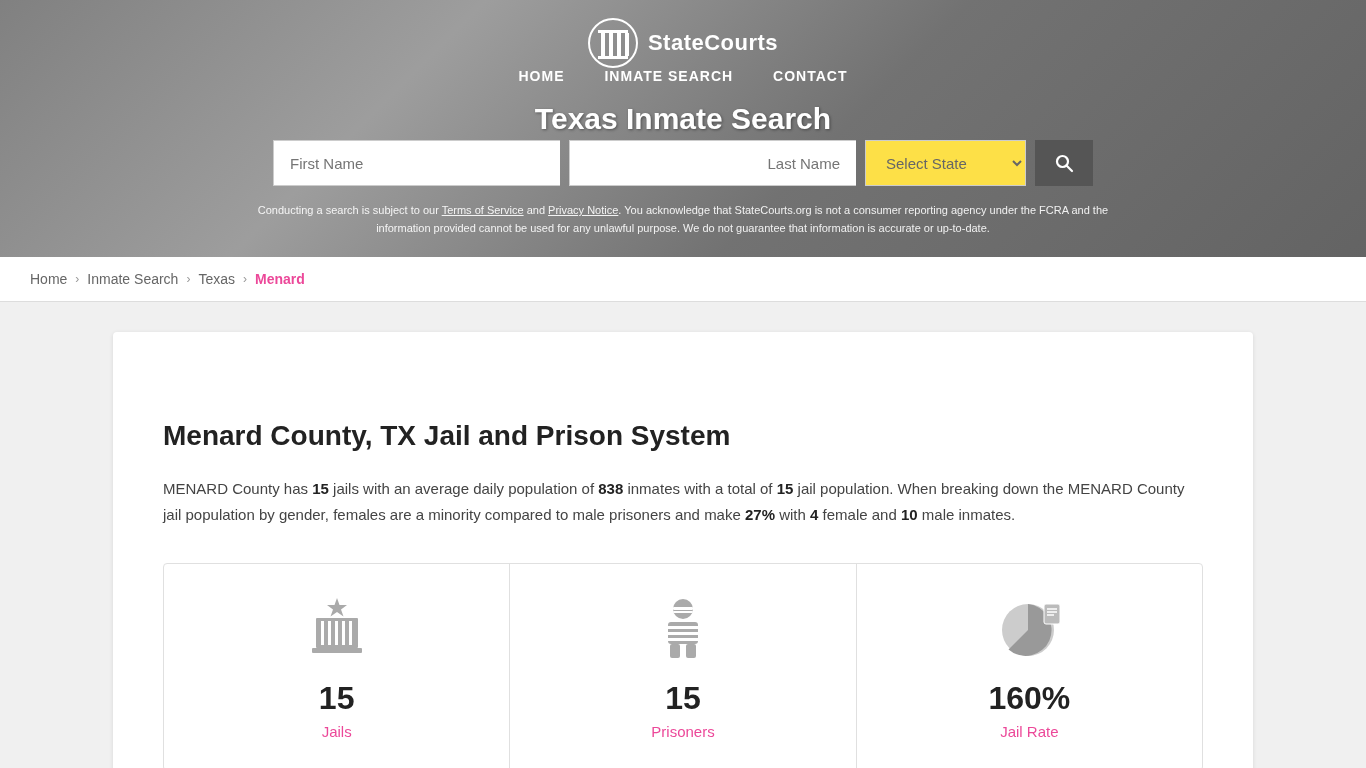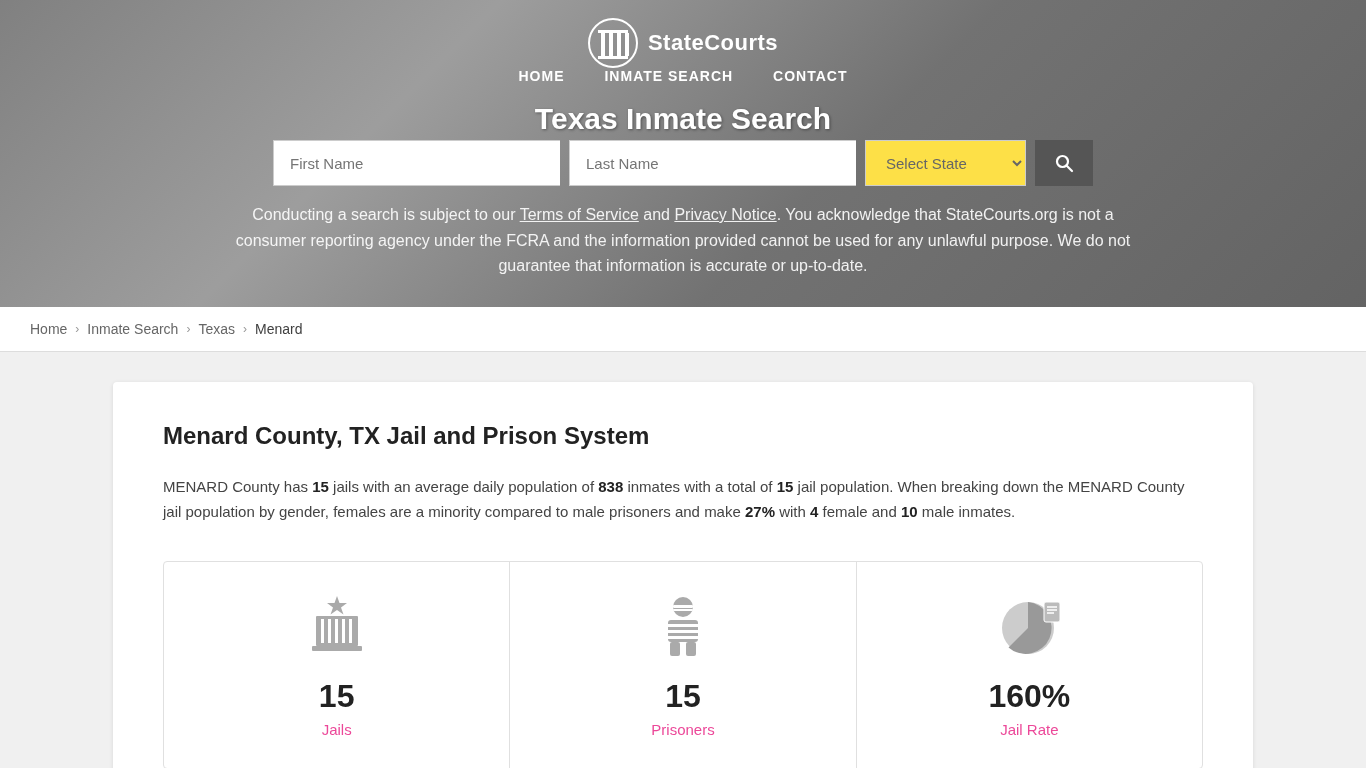--- a/index.html
+++ b/index.html
@@ -79,21 +79,21 @@
     }
     .search-input {
       flex: 1;
       padding: 12px 16px;
       font-size: 15px;
       border: 1px solid #ccc;
       outline: none;
       background: white;
     }
     .search-input:first-child { border-radius: 0; border-right: none; }
-    .search-input:nth-child(2) { border-left: 1px solid #ccc; border-right: none; }
+    .search-input:nth-child(2) { border-left: 1px solid #ccc; border-right: none; text-align: right; }
     .search-select {
       padding: 12px 16px;
       font-size: 15px;
       border: 1px solid #ccc;
       background: #fde047;
       min-width: 160px;
       outline: none;
       cursor: pointer;
       color: #666;
     }
@@ -103,63 +103,64 @@
       color: white;
       padding: 12px 18px;
       cursor: pointer;
       font-size: 18px;
       display: flex;
       align-items: center;
       justify-content: center;
     }
 
     .disclaimer {
-      font-size: 16px;
+      font-size: 11px;
       color: rgba(255,255,255,0.9);
       max-width: 900px;
-      margin: 8px auto;
+      margin: 0 auto;
       line-height: 1.6;
     }
     .disclaimer a {
       color: rgba(255,255,255,0.9);
       text-decoration: underline;
     }
 
     
     .breadcrumb {
       background: white;
       padding: 14px 30px;
       border-bottom: 1px solid #ddd;
       font-size: 14px;
       color: #666;
       display: flex;
       align-items: center;
       gap: 8px;
     }
     .breadcrumb a { color: #666; text-decoration: none; }
     .breadcrumb .separator { color: #999; font-size: 12px; }
-    .breadcrumb .current { color: #404040; font-weight: 400; }
+    .breadcrumb .current { color: #ec4899; font-weight: 700; }
 
     
     .main {
       max-width: 1180px;
       margin: 30px auto;
       padding: 0 20px;
     }
     .content-card {
       background: white;
       border-radius: 4px;
       padding: 40px 50px 50px;
       box-shadow: 0 1px 4px rgba(0,0,0,0.1);
     }
     .county-title {
-      font-size: 24px;
+      font-size: 28px;
       font-weight: bold;
       color: #222;
       margin-bottom: 24px;
+      margin-top: 48px;
     }
     .description {
       font-size: 15px;
       color: #444;
       line-height: 1.7;
       margin-bottom: 36px;
     }
     .description strong { font-weight: bold; color: #222; }
 
     

